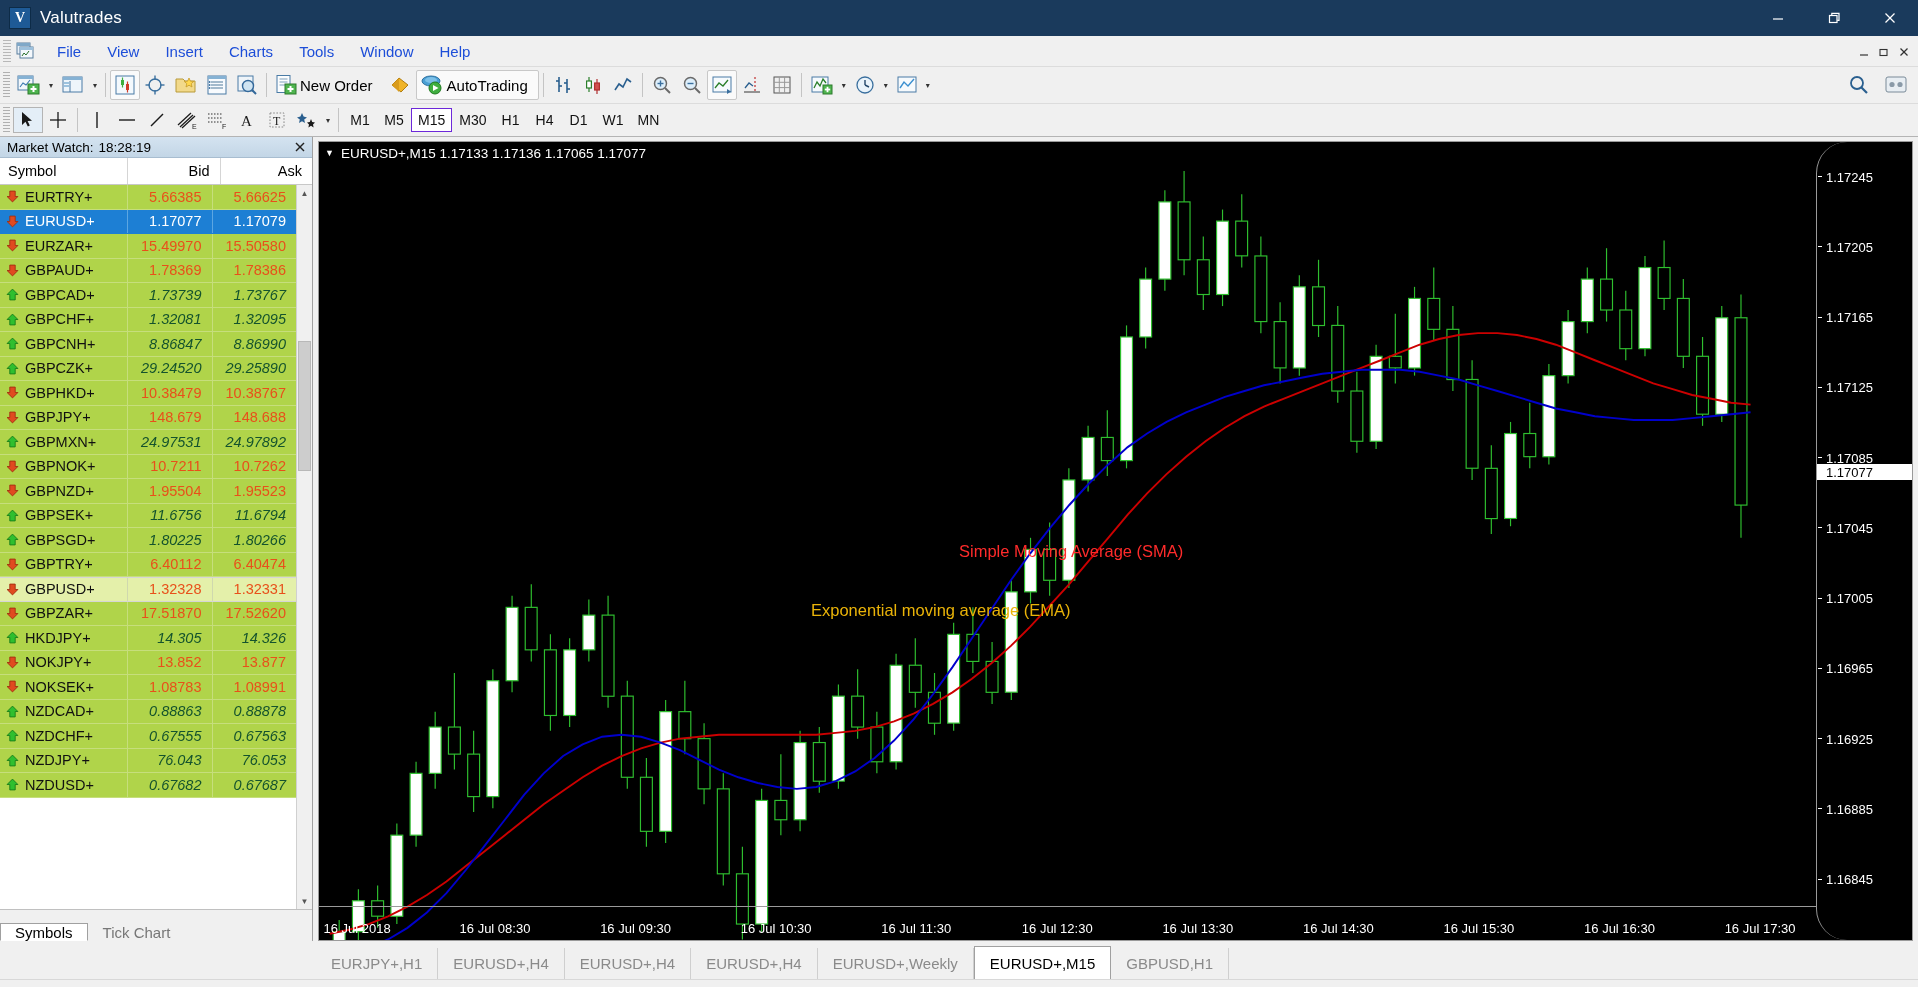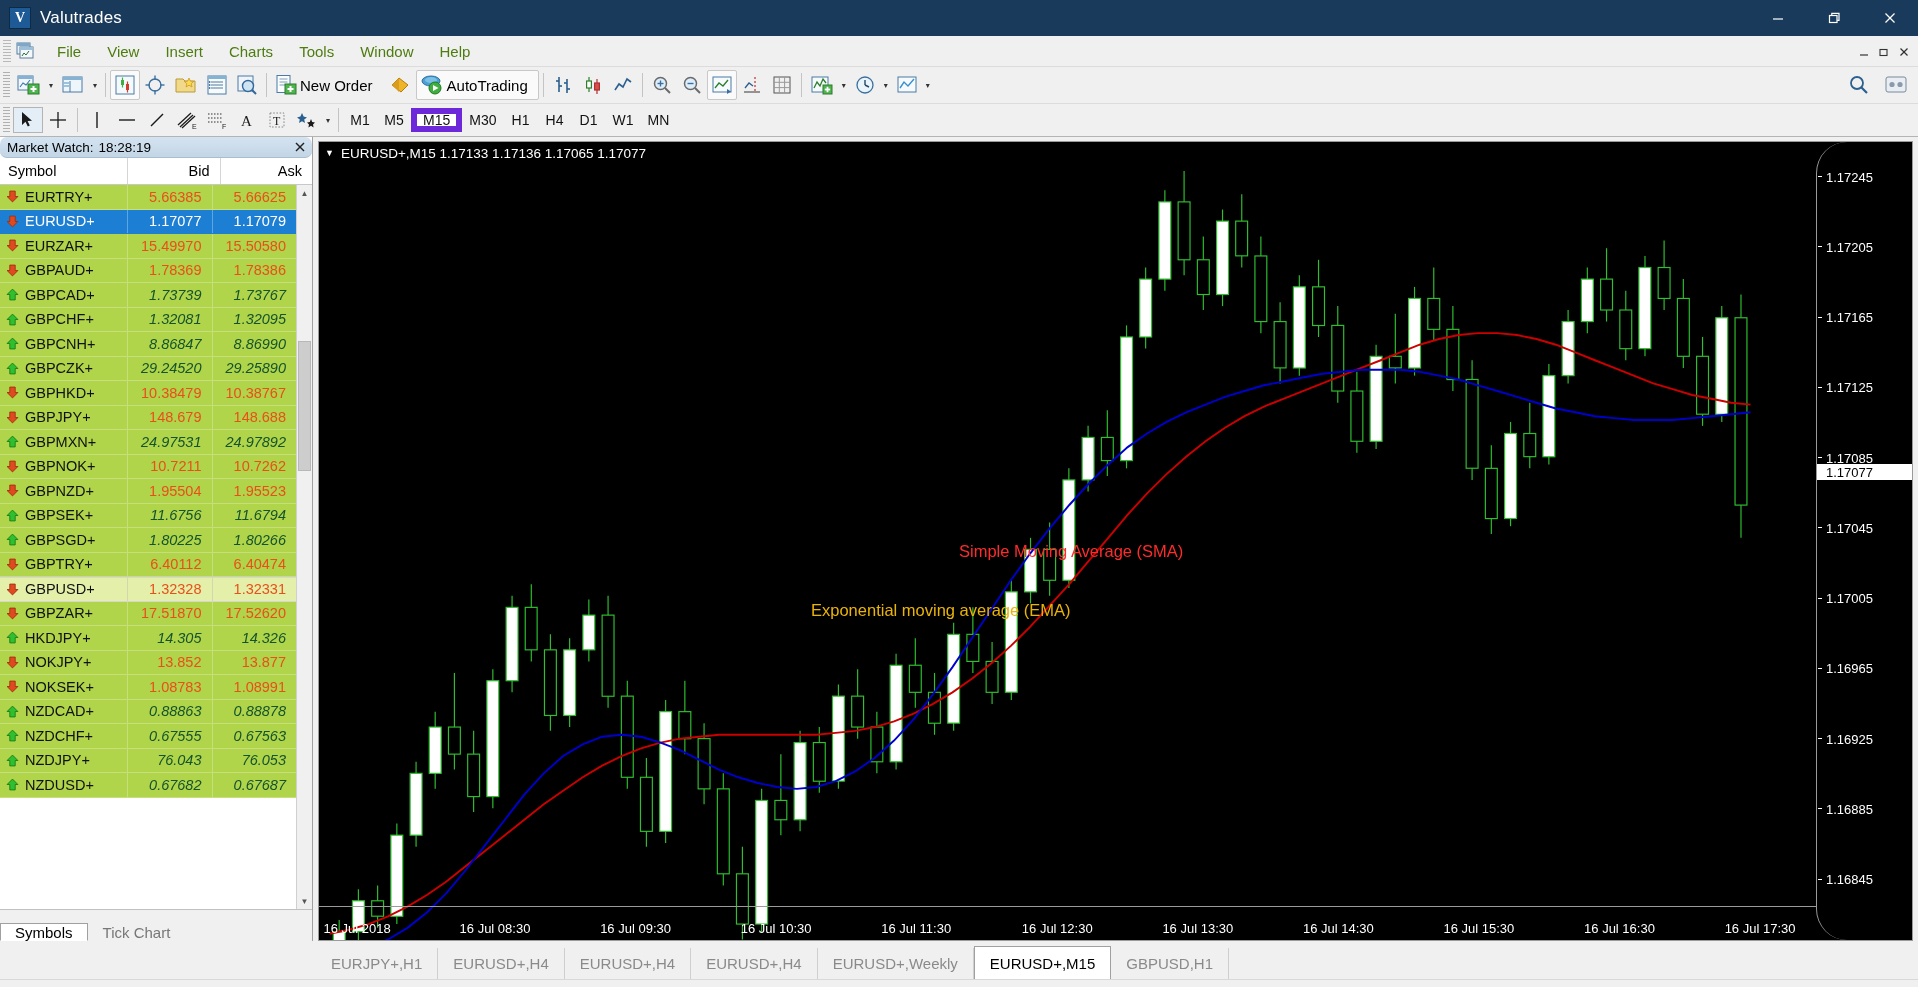--- a/index.html
+++ b/index.html
@@ -46,21 +46,21 @@
   }
   .menu-grip {
     width: 8px; height: 22px; margin-left: 3px; margin-right: 3px;
     background: repeating-linear-gradient(to bottom, #b8b8b8 0 1px, transparent 1px 3px);
   }
   .menu-appicon {
     width: 24px; height: 22px; margin-right: 6px;
     display: flex; align-items: center; justify-content: center;
   }
   .menu-item {
-    padding: 4px 13px; font-size: 15px; color: #4d7c0f; cursor: default;
+    padding: 4px 13px; font-size: 15px; color: #1d4ed8; cursor: default;
   }
   .menubar-right { position: absolute; right: 4px; top: 0; height: 31px; display: flex; align-items: center; }
   .mb-small { width: 20px; height: 22px; display: flex; align-items: center; justify-content: center; font-size: 13px; color: #333; }
 
   
   .toolbar1 {
     height: 37px; flex: 0 0 37px;
     background: #f0f0f0;
     display: flex; align-items: center;
     border-bottom: 1px solid #dcdcdc;
@@ -87,21 +87,21 @@
     background: #f0f0f0;
     display: flex; align-items: center;
     border-bottom: 1px solid #b4b4b4;
     position: relative;
   }
   .tf-btn {
     min-width: 34px; height: 24px; display: flex; align-items: center; justify-content: center;
     font-size: 14px; color: #111; padding: 0 6px; cursor: default;
     border: 1px solid transparent;
   }
-  .tf-btn.active { background: #ffffff; border: 6px solid #6d28d9; }
+  .tf-btn.active { background: #ffffff; border: 1px solid #6d28d9; }
   .tool-ic { height: 26px; width: 30px; display: flex; align-items: center; justify-content: center; cursor: default; border: 1px solid transparent; }
   .tool-ic.active { background: #e4eef7; border: 1px solid #b4b4b4; }
 
   
   .body-row { flex: 1 1 auto; display: flex; min-height: 0; background: #f0f0f0; }
 
   
   .mw {
     width: 313px; flex: 0 0 313px;
     display: flex; flex-direction: column;
@@ -109,21 +109,20 @@
     border-right: 1px solid #a0a0a0;
     min-height: 0;
   }
   .mw-title {
     height: 21px; flex: 0 0 21px;
     background: linear-gradient(to bottom, #d4e3f0, #c3d6e6);
     display: flex; align-items: center;
     font-size: 13.5px; color: #000; padding-left: 7px;
     border-bottom: 1px solid #a8bdd0;
     position: relative;
-    border-radius: 7px;
   }
   .mw-close {
     position: absolute; right: 4px; top: 2px;
     width: 16px; height: 16px; display: flex; align-items: center; justify-content: center;
     font-size: 13px; color: #222; cursor: default;
   }
   .mw-head {
     height: 27px; flex: 0 0 27px; display: flex;
     background: #ffffff; border-bottom: 1px solid #c8c8c8;
     font-size: 14.5px; color: #000;

